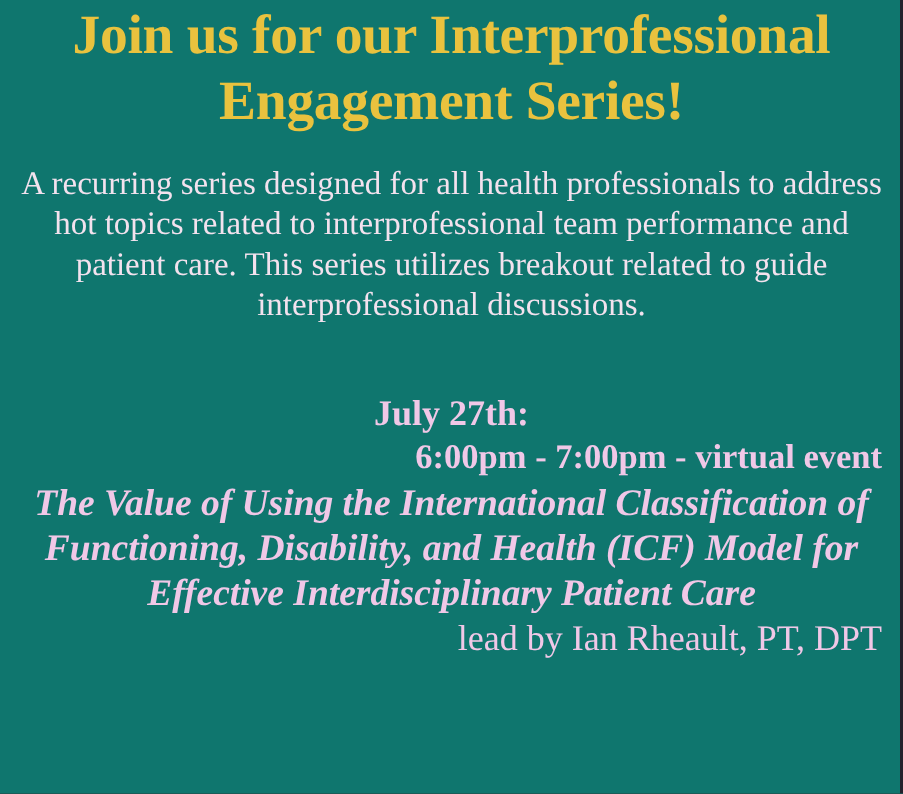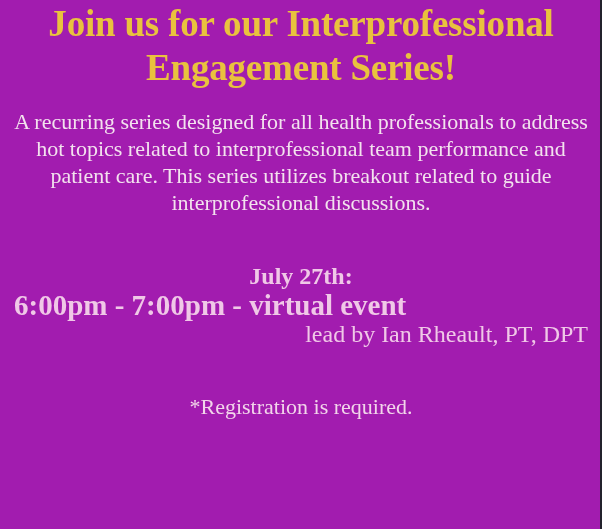--- a/index.html
+++ b/index.html
@@ -13,21 +13,21 @@
     background: #333333;
     overflow: hidden;
     font-family: "Liberation Serif", "DejaVu Serif", serif;
     -webkit-font-smoothing: antialiased;
   }
 
   #flyer {
     position: relative;
     width: 602px;
     height: 529px;
-    background: #a21caf;
+    background: #0f766e;
     box-sizing: border-box;
     border-right: 2px solid #23222c;
     overflow: hidden;
   }
 
   .inner {
     padding: 0 14px;
     box-sizing: border-box;
     width: 602px;
   }
@@ -66,23 +66,23 @@
     font-weight: bold;
     font-size: 24px;
     line-height: 29px;
     text-align: center;
     margin: 0;
   }
 
   .event-time {
     color: #f0c8e7;
     font-weight: bold;
-    font-size: 29px;
+    font-size: 23px;
     line-height: 28px;
-    text-align: left;
+    text-align: right;
     margin: 0;
   }
 
   .event-title {
     color: #f0c8e7;
     font-weight: bold;
     font-style: italic;
     font-size: 25px;
     line-height: 30px;
     text-align: center;
@@ -125,24 +125,24 @@
     <p class="description">A recurring series designed for all health professionals to address hot topics related to interprofessional team performance and patient care. This series utilizes breakout related to guide interprofessional discussions.</p>
 
     <div class="spacer-lg"></div>
 
     <div>
 
       <p class="event-date">July 27th:</p>
 
       <p class="event-time">6:00pm - 7:00pm - virtual event</p>
 
+      <p class="event-title">The Value of Using the International Classification of Functioning, Disability, and Health (ICF) Model for Effective Interdisciplinary Patient Care</p>
 
       <p class="event-presenter">lead by Ian Rheault, PT, DPT</p>
 
     </div>
 
     <div class="spacer-sm"></div>
 
-    <p class="registration-note">*Registration is required.</p>
 
   </div>
 
 </div>
 
 </body></html>

